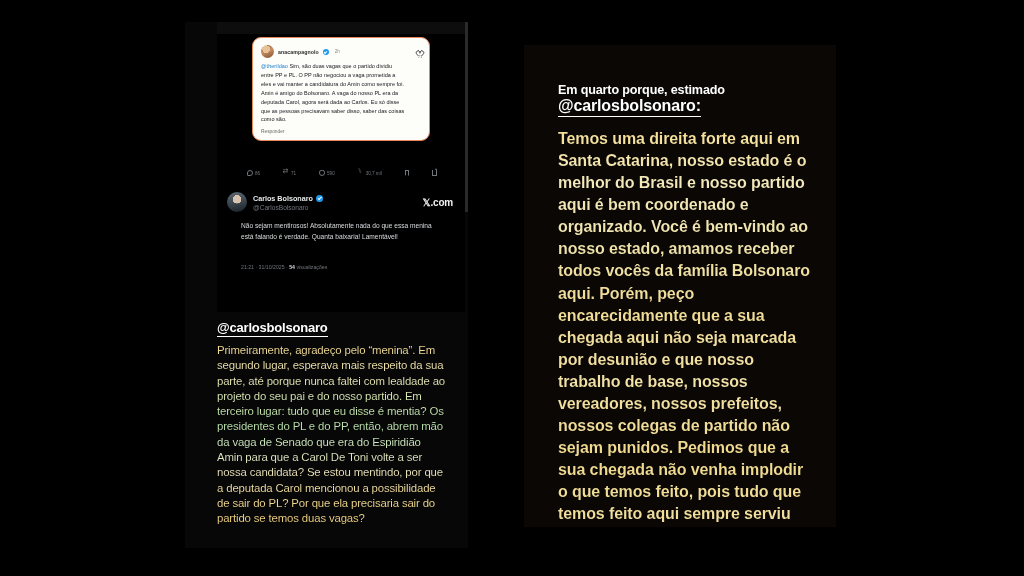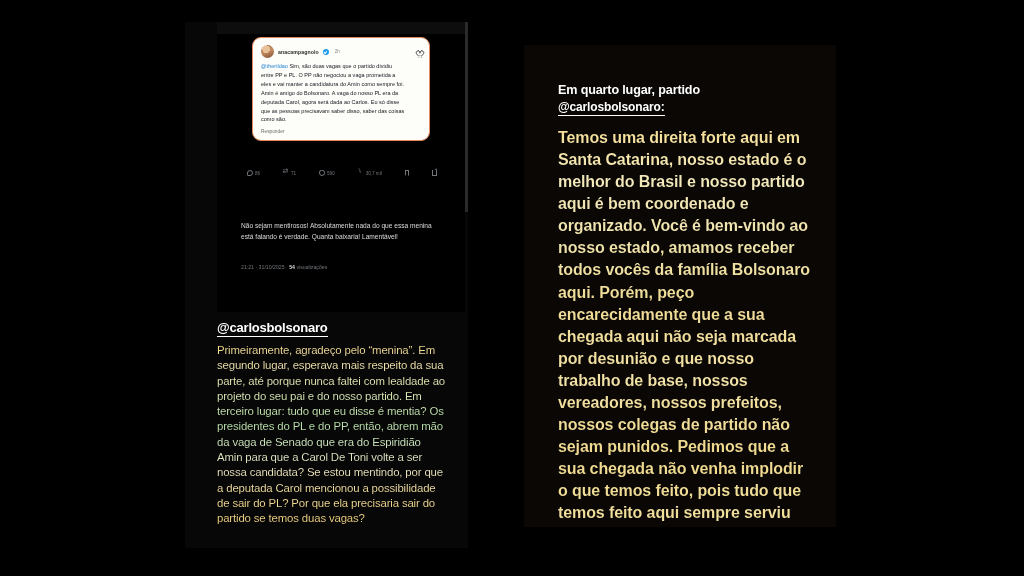--- a/index.html
+++ b/index.html
@@ -306,21 +306,21 @@
     width:254px;
   }
   .rc-line1 {
     font-size:12.6px;
     font-weight:700;
     color:#ffffff;
     letter-spacing:-.15px;
     display:block;
   }
   .rc-handle {
-    font-size:12px;
+    font-size:16px;
     font-weight:700;
     color:#ffffff;
     letter-spacing:-.15px;
     border-bottom:1.4px solid #ffffff;
     display:inline-block;
     padding-bottom:1px;
   }
   .rc-body {
     margin-top:11px;
     font-size:16px;
@@ -394,20 +394,31 @@
           <span class="metric-val">30,7 mil</span>
         </span>
         <span class="metric">
           <span class="m-icon m-bookmark"></span>
         </span>
         <span class="metric">
           <span class="m-icon m-share"></span>
         </span>
       </div>
 
+      <div id="author-row">
+        <div id="author-avatar"></div>
+        <div id="author-meta">
+          <div class="author-name-line">
+            <span id="author-name">Carlos Bolsonaro</span>
+            <span class="author-verified"></span>
+          </div>
+          <div id="author-handle">@CarlosBolsonaro</div>
+        </div>
+        <div id="x-watermark">𝕏.com</div>
+      </div>
 
       <div id="main-tweet-text">Não sejam mentirosos! Absolutamente nada do que essa menina está falando é verdade. Quanta baixaria! Lamentável!</div>
 
       <div id="tweet-timestamp">
         <span>21:21</span>
         ·
         <span>31/10/2025</span>
         ·
         <b>54</b>
         <span>visualizações</span>
@@ -415,19 +426,19 @@
     </div>
 
     <div id="left-caption">
       <div class="caption-handle">@carlosbolsonaro</div>
       <div class="caption-body">Primeiramente, agradeço pelo “menina”. Em segundo lugar, esperava mais respeito da sua parte, até porque nunca faltei com lealdade ao projeto do seu pai e do nosso partido. Em terceiro lugar: tudo que eu disse é mentia? Os presidentes do PL e do PP, então, abrem mão da vaga de Senado que era do Espiridião Amin para que a Carol De Toni volte a ser nossa candidata? Se estou mentindo, por que a deputada Carol mencionou a possibilidade de sair do PL? Por que ela precisaria sair do partido se temos duas vagas?</div>
     </div>
   </div>
 
   <div id="right-story">
     <div id="right-caption">
-      <span class="rc-line1">Em quarto lugar, partido</span>
+      <span class="rc-line1">Em quarto porque, estimado</span>
       <span class="rc-handle">@carlosbolsonaro:</span>
       <div class="rc-body">Temos uma direita forte aqui em Santa Catarina, nosso estado é o melhor do Brasil e nosso partido aqui é bem coordenado e organizado. Você é bem-vindo ao nosso estado, amamos receber todos vocês da família Bolsonaro aqui. Porém, peço encarecidamente que a sua chegada aqui não seja marcada por desunião e que nosso trabalho de base, nossos vereadores, nossos prefeitos, nossos colegas de partido não sejam punidos. Pedimos que a sua chegada não venha implodir o que temos feito, pois tudo que temos feito aqui sempre serviu para honrar, defender e apoiar toda a família Bolsonaro. Nunca falei nada contra você e em todas as minhas entrevistas fui grata e leal. Não há motivo para você me atacar.</div>
     </div>
   </div>
 
 </div>
 
 </body></html>

